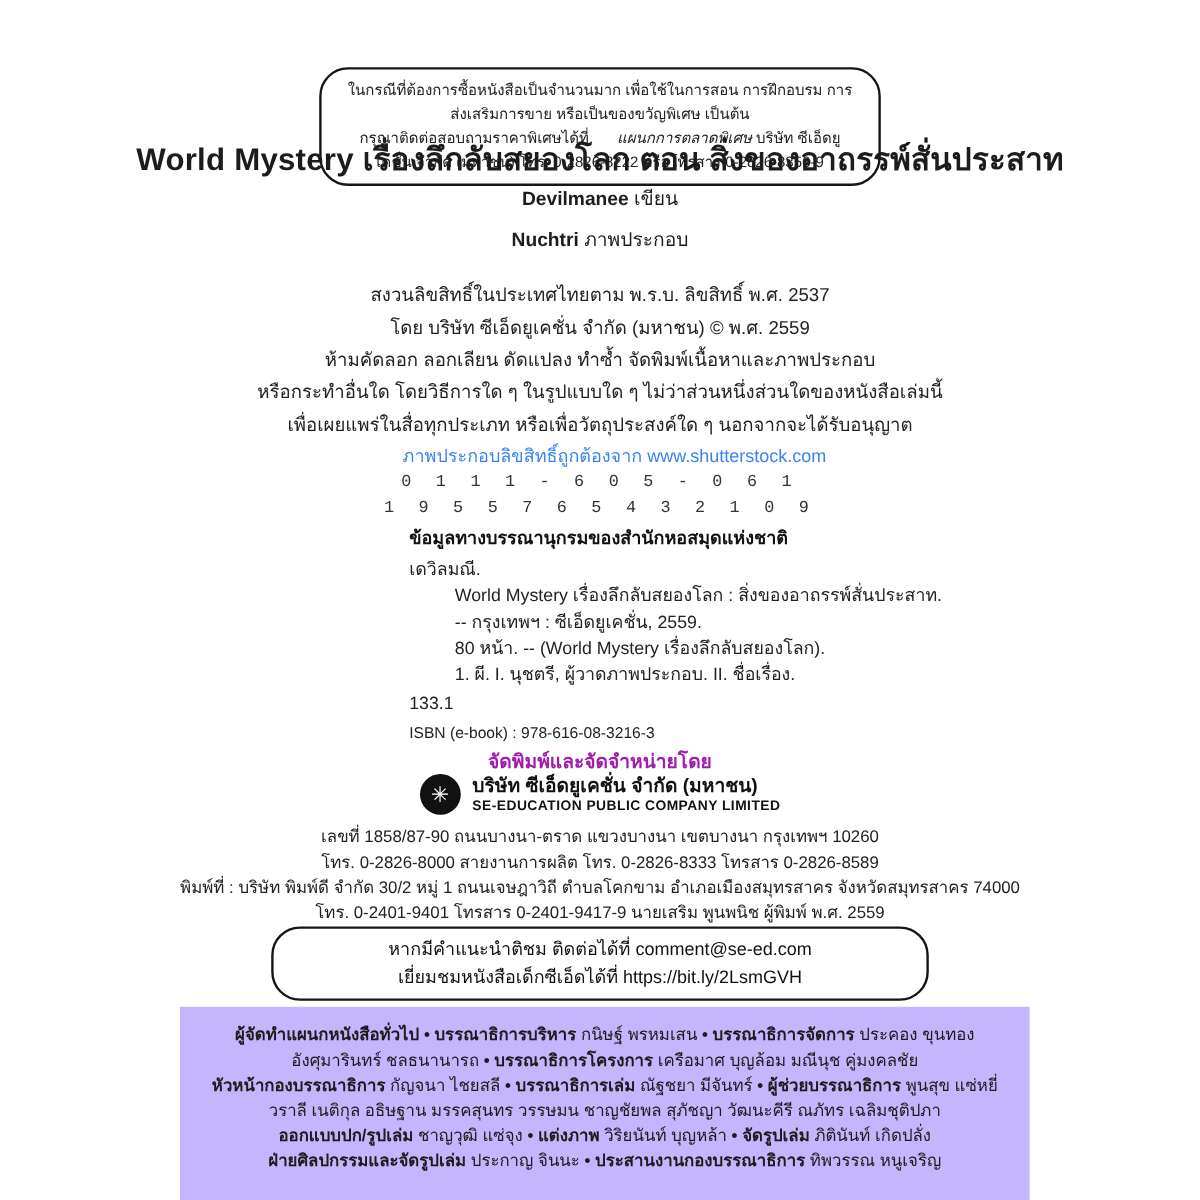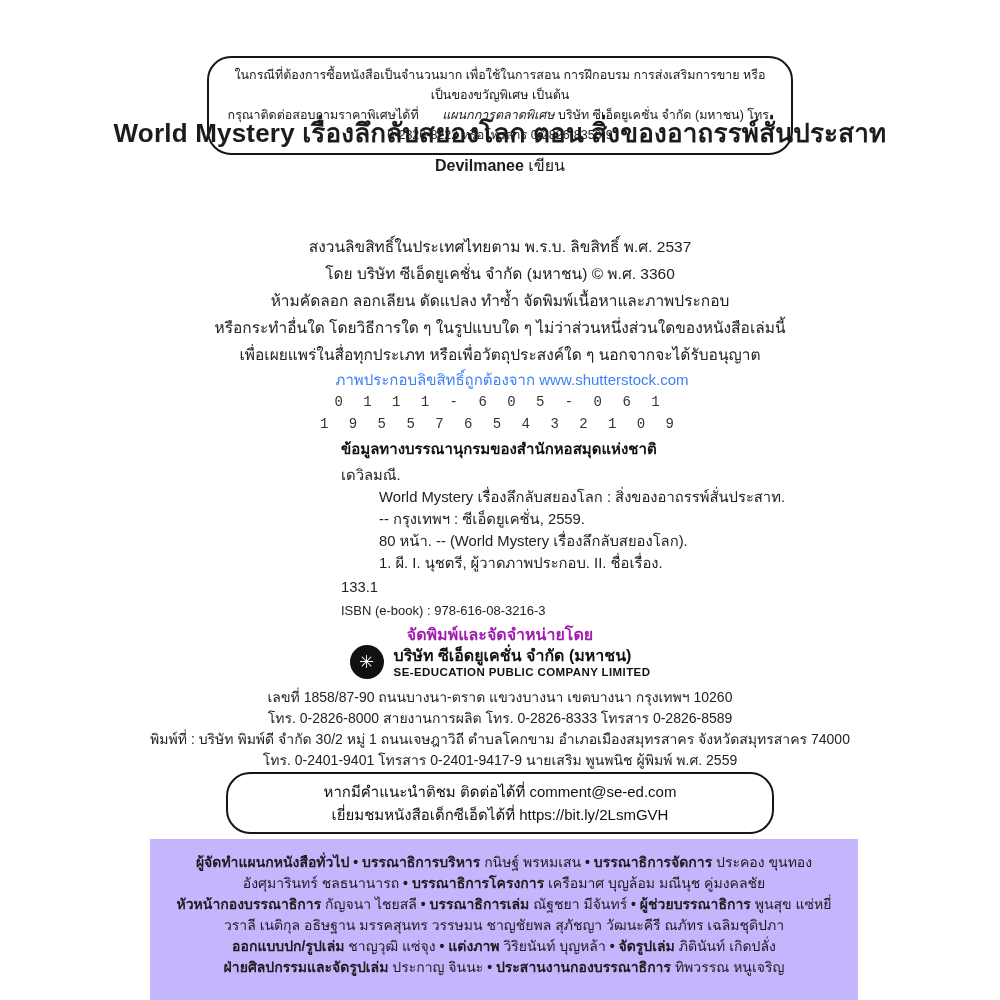--- a/index.html
+++ b/index.html
@@ -4,21 +4,21 @@
 <style>
   * { margin:0; padding:0; box-sizing:border-box; }
   html,body { background:#fff; }
   body { font-family:"Liberation Sans","DejaVu Sans",sans-serif; color:#1c1c1c; }
   .page { position:relative; width:1000px; height:1000px; background:#ffffff; overflow:hidden; }
 
   .center { text-align:center; }
 
   .notice-box {
     position:absolute; top:56px; left:50%; transform:translateX(-50%);
-    width:586px; border:2px solid #161616; border-radius:24px;
+    width:468px; border:2px solid #161616; border-radius:24px;
     padding:7px 18px 8px; text-align:center;
     font-size:12.5px; line-height:20px; color:#222;
   }
   .notice-box .it { font-style:italic;margin-left:20px; }
 
   .book-title {
     position:absolute; top:112px; left:0; width:100%;
     font-size:26px; font-weight:bold; letter-spacing:.2px;
   }
   .byline { position:absolute; left:0; width:100%; font-size:16px; }
@@ -85,24 +85,27 @@
   <div class="notice-box">
     <div>ในกรณีที่ต้องการซื้อหนังสือเป็นจำนวนมาก เพื่อใช้ในการสอน การฝึกอบรม การส่งเสริมการขาย หรือเป็นของขวัญพิเศษ เป็นต้น</div>
     <div><span>กรุณาติดต่อสอบถามราคาพิเศษได้ที่ </span><span class="it">แผนกการตลาดพิเศษ</span><span> บริษัท ซีเอ็ดยูเคชั่น จำกัด (มหาชน) โทร. 0-2826-8222 หรือโทรสาร 0-2826-8356-9</span></div>
   </div>
 
   <div class="book-title center">World Mystery เรื่องลึกลับสยองโลก ตอน สิ่งของอาถรรพ์สั่นประสาท</div>
 
   <div class="byline author center">
     <b>Devilmanee</b><span> เขียน</span>
   </div>
+  <div class="byline illustrator center">
+    <b>Nuchtri</b><span> ภาพประกอบ</span>
+  </div>
 
   <div class="copyright center">
       <div>สงวนลิขสิทธิ์ในประเทศไทยตาม พ.ร.บ. ลิขสิทธิ์ พ.ศ. 2537</div>
-      <div>โดย บริษัท ซีเอ็ดยูเคชั่น จำกัด (มหาชน) © พ.ศ. 3360</div>
+      <div>โดย บริษัท ซีเอ็ดยูเคชั่น จำกัด (มหาชน) © พ.ศ. 2559</div>
       <div>ห้ามคัดลอก ลอกเลียน ดัดแปลง ทำซ้ำ จัดพิมพ์เนื้อหาและภาพประกอบ</div>
       <div>หรือกระทำอื่นใด โดยวิธีการใด ๆ ในรูปแบบใด ๆ ไม่ว่าส่วนหนึ่งส่วนใดของหนังสือเล่มนี้</div>
       <div>เพื่อเผยแพร่ในสื่อทุกประเภท หรือเพื่อวัตถุประสงค์ใด ๆ นอกจากจะได้รับอนุญาต</div>
     </div>
 
   <div class="img-credit center">ภาพประกอบลิขสิทธิ์ถูกต้องจาก www.shutterstock.com</div>
 
   <div class="code-line code-1 center">0 1 1 1 - 6 0 5 - 0 6 1</div>
   <div class="code-line code-2 center">1 9 5 5 7 6 5 4 3 2 1 0 9</div>
 

